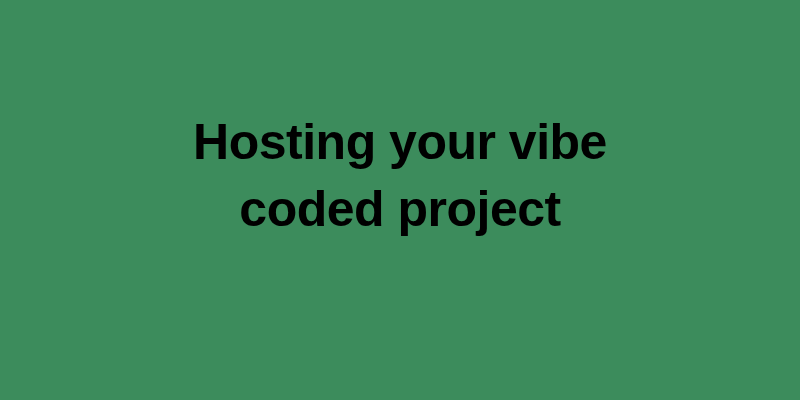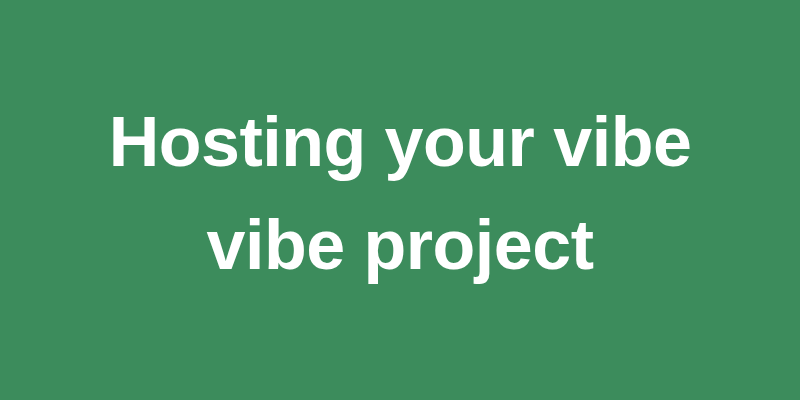--- a/index.html
+++ b/index.html
@@ -30,36 +30,35 @@
     width: 100%;
     padding: 0 40px;
     box-sizing: border-box;
     text-align: center;
     
     transform: translateY(-24px);
   }
 
   .headline-line {
     display: block;
-    color: #ffffff;
+    color: #000000;
     font-family: "Liberation Sans", sans-serif;
-    font-size: 70px;
+    font-size: 50px;
     font-weight: bold;
     line-height: 67px;
     letter-spacing: -0.5px;
     white-space: nowrap;
-    margin-top: 36px;
   }
 </style>
 </head>
 <body>
 
 <div id="banner">
 
   <div id="headline-block">
 
     <span class="headline-line">Hosting your vibe</span>
 
-    <span class="headline-line">vibe project</span>
+    <span class="headline-line">coded project</span>
 
   </div>
 
 </div>
 
 </body></html>

